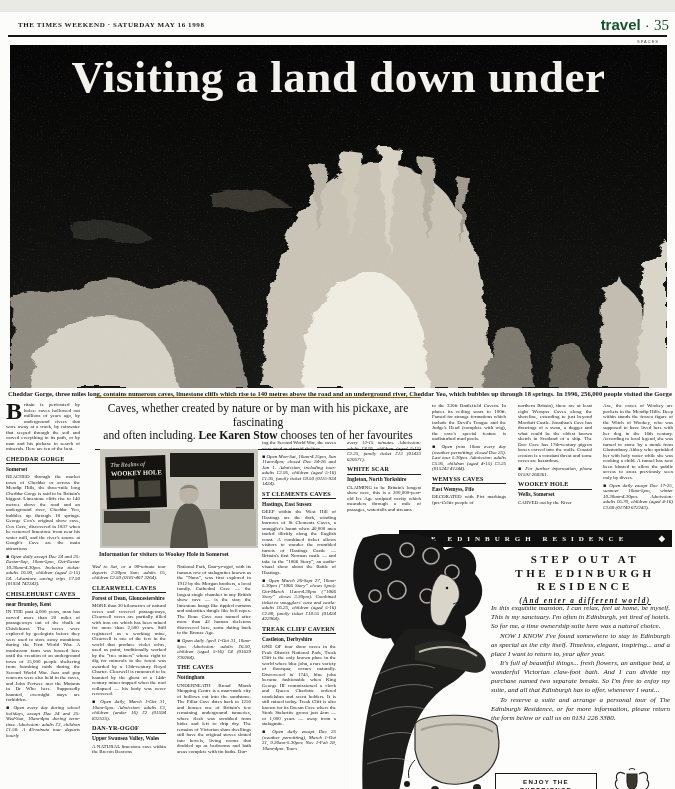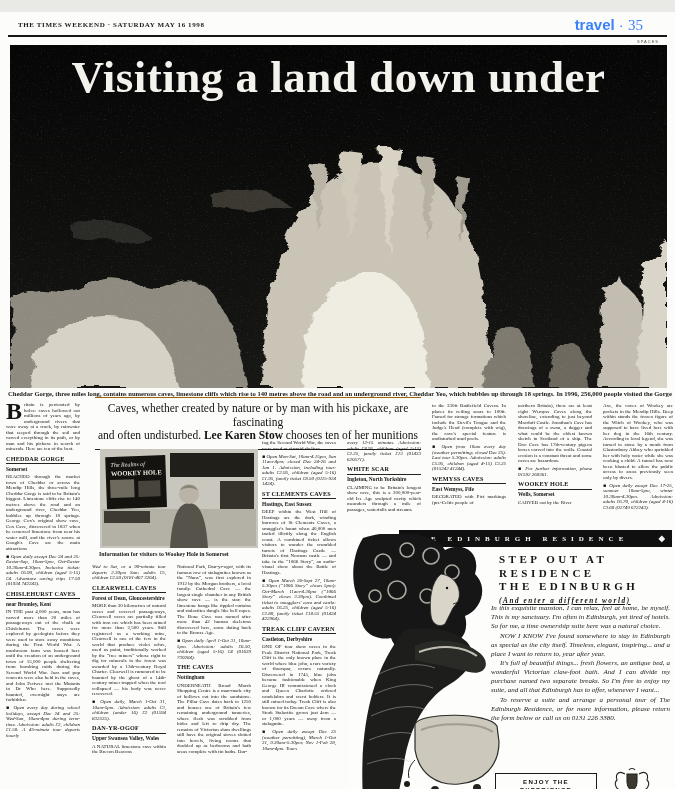--- a/index.html
+++ b/index.html
@@ -2,22 +2,22 @@
 <html><head>
 <meta charset="utf-8">
 <style>
   html,body{margin:0;padding:0;background:#e9e9e6;-webkit-text-size-adjust:none;}
   .page{position:relative;width:675px;height:789px;margin:12px auto;background:#fcfcfa;
         font-family:"Liberation Serif",serif;color:#151513;overflow:hidden;}
 
   
   .masthead{position:absolute;top:9px;left:18px;font-size:7px;font-weight:bold;
             letter-spacing:.6px;color:#1c1c1a;}
-  .travel-label{position:absolute;top:4px;right:32px;font-family:"Liberation Sans",sans-serif;
-            font-weight:bold;font-size:15px;color:#3b82f6;}
+  .travel-label{position:absolute;top:4px;right:6px;font-family:"Liberation Sans",sans-serif;
+            font-weight:bold;font-size:15px;color:#14532d;}
   .travel-label .dot{font-weight:normal;}
   .travel-label .pageno{font-family:"Liberation Serif",serif;font-weight:normal;font-size:15px;}
   .toprule{position:absolute;left:8px;right:8px;top:23px;height:2px;background:#161614;}
   .credit{position:absolute;top:27px;right:16px;font-size:4px;letter-spacing:1px;
           color:#4a4a46;font-family:"Liberation Sans",sans-serif;}
 
   
   .hero{position:absolute;left:10px;top:33px;width:657px;height:343px;background:#404040;overflow:hidden;}
   .hero svg{position:absolute;left:0;top:0;}
   .headline{position:absolute;top:6px;left:0;right:0;text-align:center;color:#f4f2ec;
@@ -45,21 +45,21 @@
 
   .bottomrule{position:absolute;left:5px;top:783px;width:343px;height:2px;background:#151513;}
 
   
   .ad{position:absolute;left:349px;top:518px;width:324px;height:271px;background:#fdfdfb;overflow:hidden;}
   .ad-band{position:absolute;left:50px;top:0;right:1px;height:17px;background:#101010;color:#f6f4ee;
            font-size:7px;font-weight:bold;letter-spacing:5px;line-height:18px;padding-left:12px;
            white-space:nowrap;overflow:hidden;}
   .ad-band .orn{position:absolute;right:7px;top:0;letter-spacing:0;font-size:8px;}
   .ad-illus{position:absolute;left:0;top:4px;}
-  .ad-head{position:absolute;left:150px;top:23px;width:172px;color:#161614;}
+  .ad-head{position:absolute;left:150px;top:23px;width:172px;text-align:center;color:#161614;}
   .ad-head .hl{font-size:11px;letter-spacing:3.5px;font-weight:bold;line-height:13.5px;}
   .ad-head .tagline{font-size:7.2px;font-style:italic;font-weight:bold;letter-spacing:1.6px;margin-top:3px;text-decoration:underline;}
   .ad-body{position:absolute;left:142px;top:74px;width:179px;font-size:7px;font-style:italic;
            line-height:8.9px;text-align:justify;color:#1a1a18;}
   .ad-body p{margin:0 0 1px;}
   .ad-body p + p{text-indent:9px;}
   .ad-cta{position:absolute;left:146px;top:243px;width:96px;border:1.5px solid #1a1a18;
           text-align:center;font-family:"Liberation Sans",sans-serif;font-size:6.2px;font-weight:bold;
           letter-spacing:1.2px;padding:4px 2px 5px;line-height:8px;}
   .ad-crest{position:absolute;left:256px;top:236px;}
@@ -113,21 +113,21 @@
         <path d="M60,180 C90,170 120,176 140,190 C115,198 80,196 60,190 Z" fill="#2c2b27"></path>
       </g>
       <rect width="657" height="343" filter="url(#speck)" opacity="0.45"></rect>
     </svg>
     <div class="headline">Visiting a land down under</div>
   </div>
   <div class="hero-caption">Cheddar Gorge, three miles long, contains numerous caves, limestone cliffs which rise to 140 metres above the road and an underground river, Cheddar Yeo, which bubbles up through 18 springs. In 1996, 256,000 people visited the Gorge</div>
 
   <div class="standfirst">
     <div class="sf-line">Caves, whether created by nature or by man with his pickaxe, are fascinating</div>
-    <div class="sf-line"><span>and often undisturbed. </span><b>Lee Karen Stow</b><span> chooses ten of her munitions</span></div>
+    <div class="sf-line"><span>and often including. </span><b>Lee Karen Stow</b><span> chooses ten of her favourites</span></div>
   </div>
 
   <div class="inset">
     <svg width="158" height="99" viewBox="0 0 158 99">
       <rect width="158" height="99" fill="#c9c6bd"></rect>
       <rect x="2" y="60" width="154" height="37" fill="#b3b0a6"></rect>
       <g transform="rotate(-2 40 30)">
         <rect x="6" y="7" width="60" height="52" fill="#14130f"></rect>
         <rect x="10" y="30" width="24" height="18" fill="#6e6a5e"></rect>
         <rect x="38" y="32" width="22" height="16" fill="#47443c"></rect>
@@ -250,22 +250,22 @@
       <path d="M66,190 C72,178 140,178 148,192 L150,208 C150,232 134,248 110,250 C88,252 70,240 66,216 Z" fill="#ccc8bc" stroke="#2b2b28" stroke-width="1.2"></path>
       <path d="M72,196 C90,188 130,188 144,198" stroke="#8f8b7f" stroke-width="2" fill="none" opacity="0.7"></path>
       <circle cx="86" cy="256" r="4" fill="#23231f"></circle>
         <circle cx="128" cy="254" r="4" fill="#23231f"></circle>
       <circle cx="58" cy="250" r="3" fill="#1b1b18"></circle>
         <circle cx="64" cy="258" r="2.5" fill="#1b1b18"></circle>
       <path d="M60,244 C58,236 62,230 66,226" stroke="#1b1b18" fill="none"></path>
     </svg>
     <div class="ad-head">
       <div class="hl">STEP OUT AT</div>
+      <div class="hl">THE EDINBURGH</div>
       <div class="hl">RESIDENCE</div>
-      <div class="hl">THE EDINBURGH</div>
       <div class="tagline">(And enter a different world)</div>
     </div>
     <div class="ad-body">
       <p>In this exquisite mansion, I can relax, feel at home, be myself. This is my sanctuary. I'm often in Edinburgh, yet tired of hotels. So for me, a time ownership suite here was a natural choice.</p>
       <p>NOW I KNOW I've found somewhere to stay in Edinburgh as special as the city itself. Timeless, elegant, inspiring... and a place I want to return to, year after year.</p>
       <p>It's full of beautiful things... fresh flowers, an antique bed, a wonderful Victorian claw-foot bath. And I can divide my purchase named two separate breaks. So I'm free to enjoy my suite, and all that Edinburgh has to offer, whenever I want...</p>
       <p>To reserve a suite and arrange a personal tour of The Edinburgh Residence, or for more information, please return the form below or call us on 0131 226 3380.</p>
     </div>
     <div class="ad-cta">
       <div>ENJOY THE EXPERIENCE</div>

